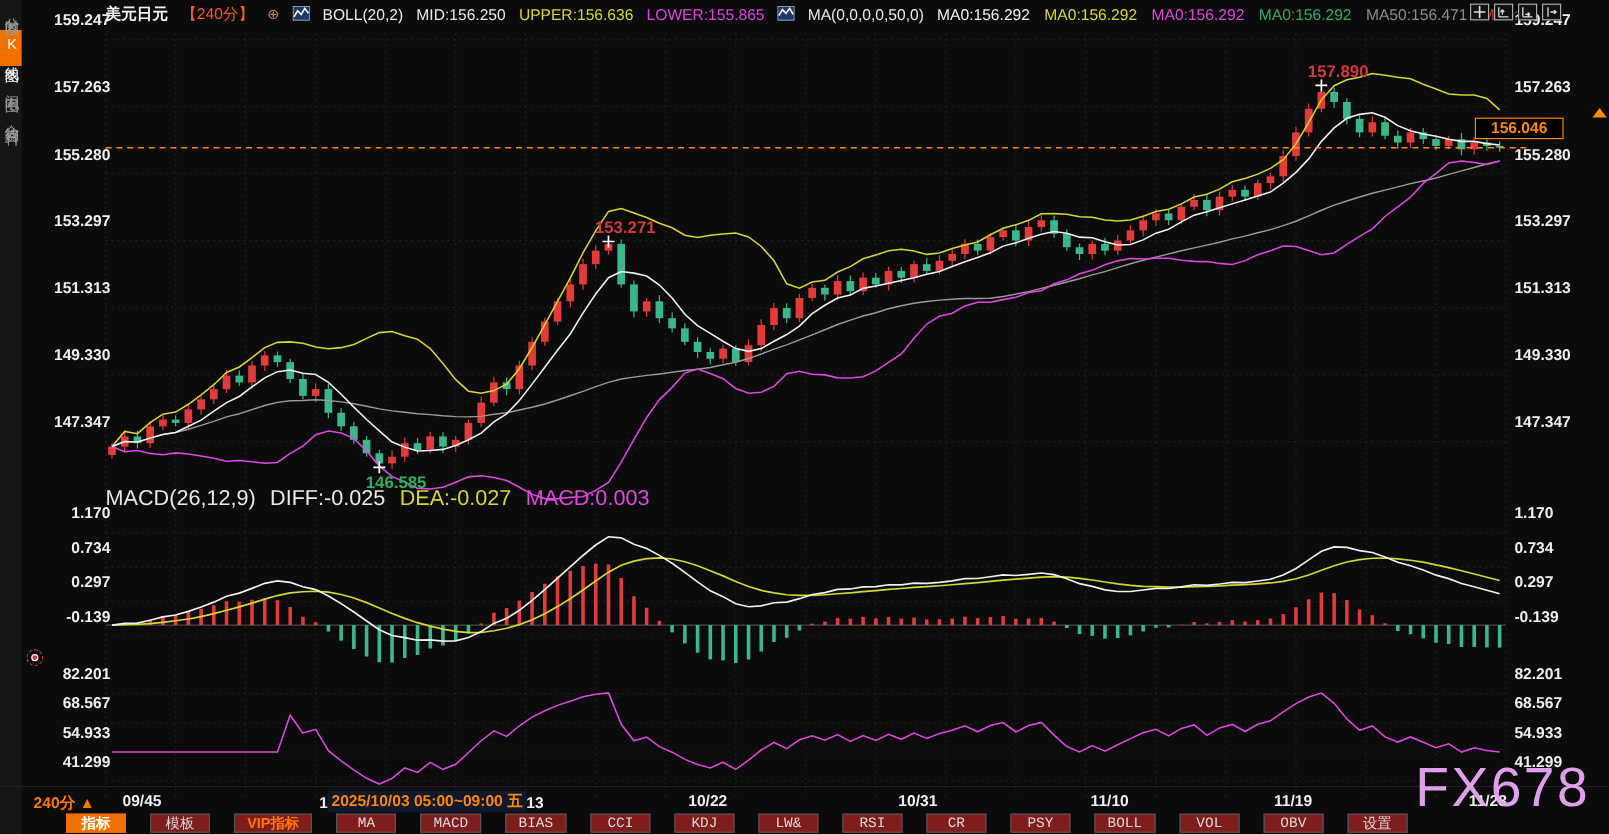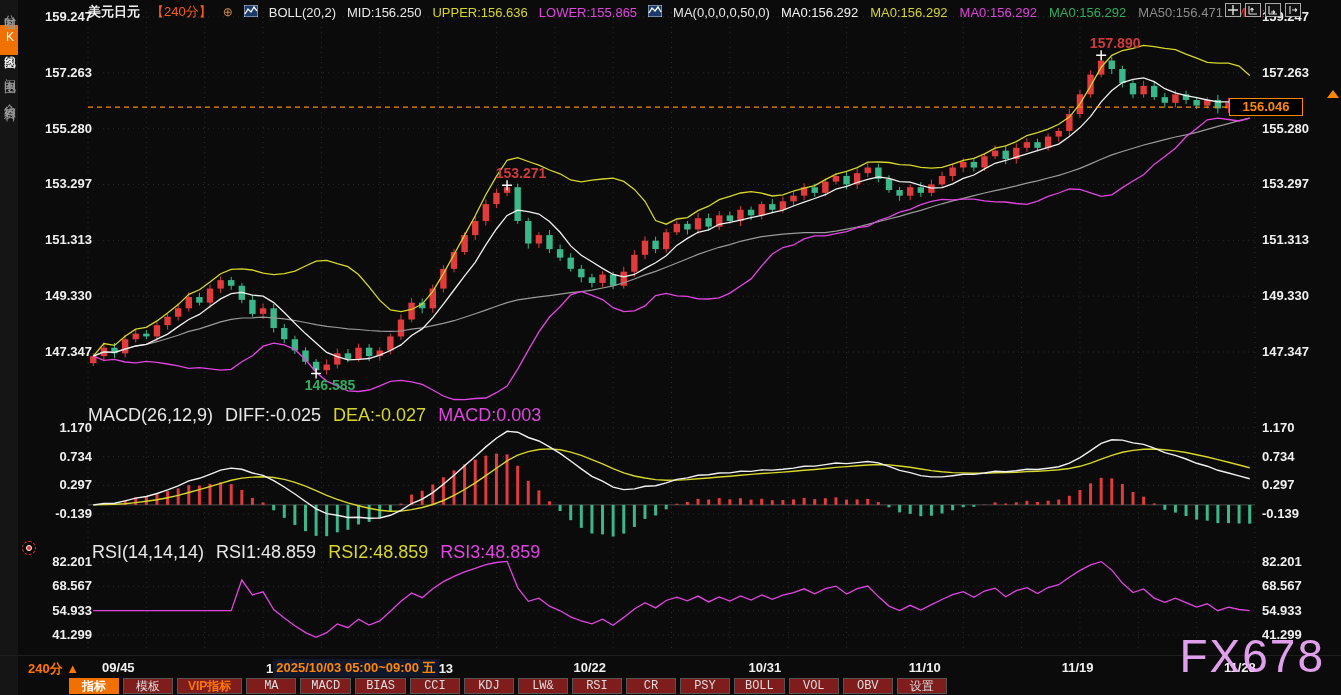--- a/index.html
+++ b/index.html
@@ -15,21 +15,21 @@
   #hdr{position:absolute;left:88px;top:3px;display:flex;gap:11px;align-items:center;
        font-size:13px;white-space:nowrap;z-index:6;}
   #hdr .sym{color:#f2f2f2;font-weight:700;}
   #hdr .per{color:#ff5a1e;}
   #hdr .oplus{color:#cc8a4a;font-size:12px;}
   .mini-ico{display:inline-block;vertical-align:middle;}
   
   #winicons{position:absolute;right:40px;top:3px;display:flex;gap:4px;z-index:6;}
   .wic{width:16px;height:14px;border:1px solid #aaa;background:#111;display:flex;align-items:center;justify-content:center;}
   
-  #chartwrap{position:absolute;left:18px;top:0;width:1323px;height:658px;z-index:1;}
+  #chartwrap{position:absolute;left:18px;top:16px;width:1323px;height:658px;z-index:1;}
   
   .ytick{position:absolute;font-size:13px;font-weight:700;color:#f0f0f0;z-index:4;line-height:14px;}
   .ytick.left{width:72px;text-align:right;left:20px;}
   .ytick.right{left:1262px;text-align:left;width:76px;}
   
   .pane-hdr{position:absolute;display:flex;gap:12px;font-size:18px;white-space:nowrap;z-index:4;}
   
   #pricetag{position:absolute;left:1229px;top:98px;width:74px;height:18px;background:#000;
     border:1px solid #ff8800;color:#ff8800;font-size:13px;font-weight:700;text-align:center;line-height:16px;z-index:7;}
   #pricemarker{position:absolute;left:1327px;top:90px;width:0;height:0;z-index:7;
@@ -39,21 +39,21 @@
     border:1px dashed #e03030;border-radius:50%;display:flex;align-items:center;justify-content:center;}
   #burst i{width:6px;height:6px;background:#e03030;border-radius:50%;border:1px solid #fff;}
   
   #timeline{position:absolute;left:0;top:655px;width:1341px;height:23px;border-top:1px solid #1f1f1f;z-index:5;}
   #periodbox{position:absolute;left:28px;top:4px;color:#ff7700;font-size:13px;font-weight:700;}
   .dlabel{position:absolute;top:4px;transform:translateX(-50%);font-size:13px;font-weight:700;color:#f0f0f0;}
   #ttip{position:absolute;left:266px;top:3px;display:flex;align-items:center;font-size:13px;font-weight:700;}
   #ttip .pre,#ttip .suf{color:#f0f0f0;}
   #ttip .box{background:#0f172a;color:#ff8800;padding:0 3px;}
   
-  #toolbar{position:absolute;left:69px;top:678px;display:flex;gap:4px;z-index:6;}
+  #toolbar{position:absolute;left:55px;top:678px;display:flex;gap:20px;z-index:6;}
   .tbtn{height:16px;min-width:50px;padding:0 10px;border:1px solid #555;background:#7f1d1d;
     color:#ddd;font-size:12px;line-height:14px;text-align:center;cursor:pointer;}
   .tbtn.en{font-family:"Liberation Mono",monospace;}
   .tbtn.active{background:#f07000;border-color:#f07000;color:#fff;font-weight:700;}
   .tbtn.vip{color:#ff7700;font-weight:700;}
   
   #wmark{position:absolute;right:16px;bottom:12px;font-size:46px;color:#f0abfc;opacity:.93;
     letter-spacing:2px;z-index:8;font-weight:400;margin-left:24px;}
   svg text{font-family:"Liberation Sans",sans-serif;font-weight:700;}
 </style>
@@ -536,26 +536,20 @@
       <div class="ytick right" style="top: 628.01px;">41.299</div>
     </div>
 
   <div class="pane-hdr" style="left:88px;top:405px;">
     <span style="color:#e8e8e8">MACD(26,12,9)</span>
     <span style="color:#e8e8e8">DIFF:-0.025</span>
     <span style="color:#d6d62c">DEA:-0.027</span>
     <span style="color:#e145e1">MACD:0.003</span>
   </div>
 
-  <div class="pane-hdr" style="left:92px;top:542px;">
-    <span style="color:#e8e8e8">RSI(14,14,14)</span>
-    <span style="color:#e8e8e8">RSI1:48.859</span>
-    <span style="color:#d6d62c">RSI2:48.859</span>
-    <span style="color:#e145e1">RSI3:48.859</span>
-  </div>
 
   <div id="burst">
       <i></i>
     </div>
 
   <div id="pricetag">156.046</div>
   <div id="pricemarker"></div>
 
   <div id="timeline">
     <span id="periodbox">

